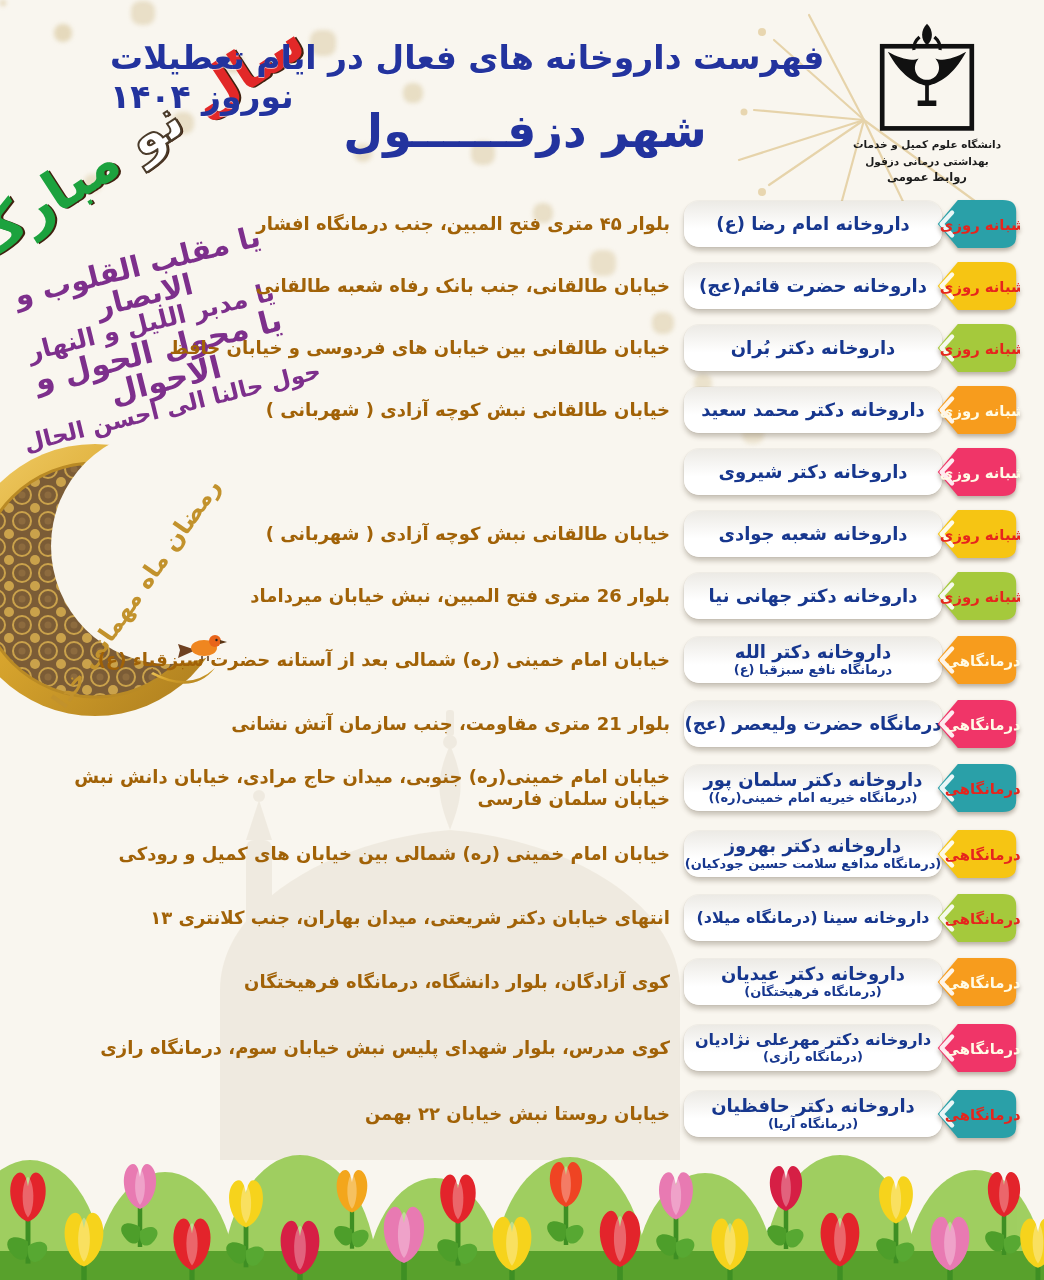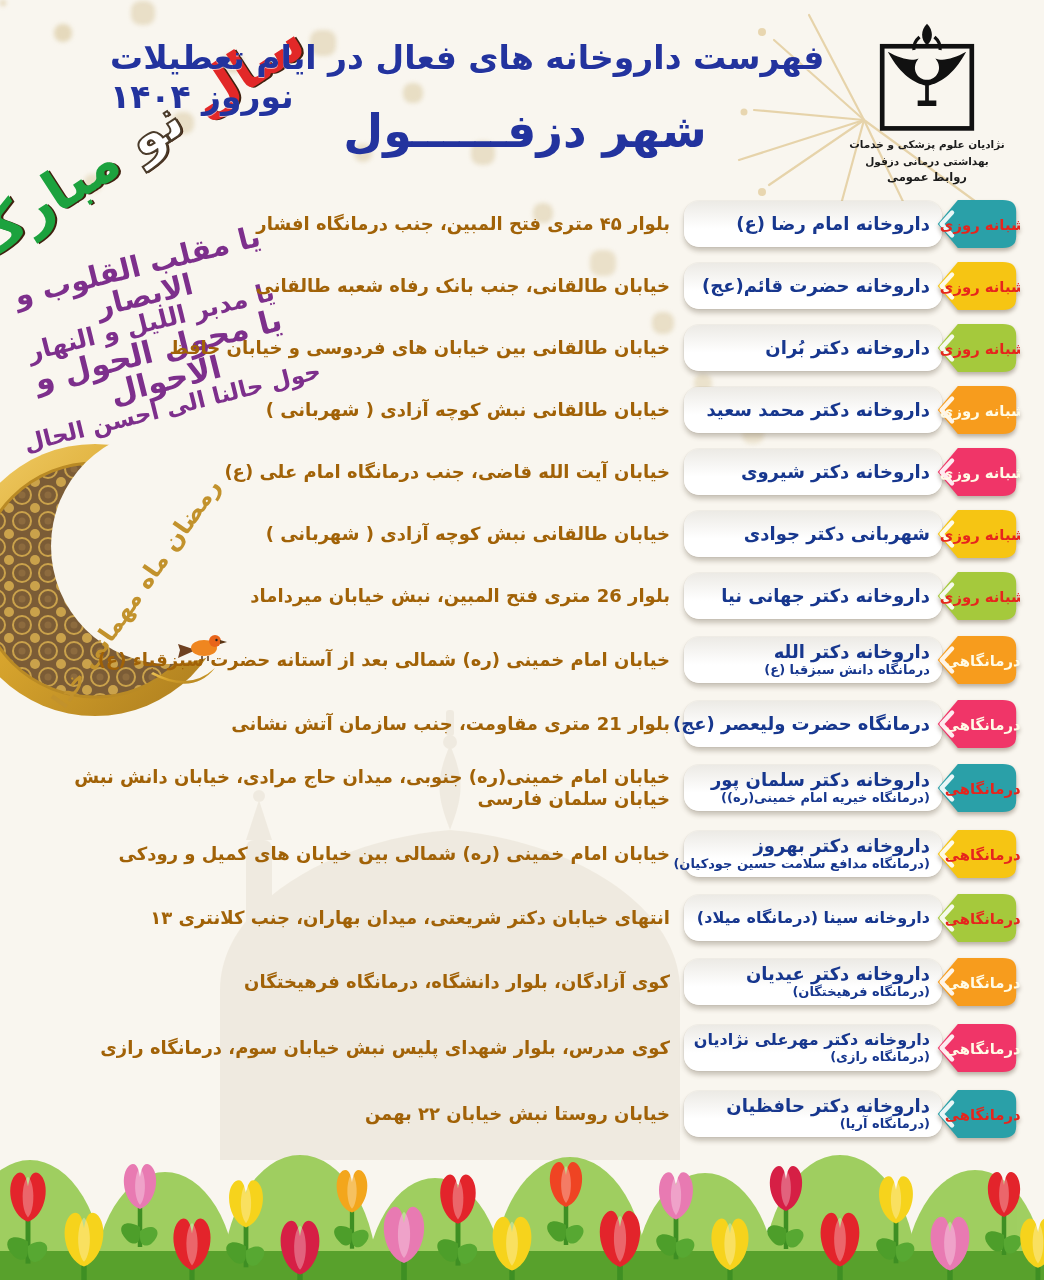--- a/index.html
+++ b/index.html
@@ -41,21 +41,21 @@
   
   .list{position:absolute;top:193px;left:20px;right:24px;z-index:3;}
   .row{display:flex;direction:rtl;align-items:center;height:62px;}
   .row.double{height:66px;}
   .badge{width:88px;height:56px;flex:none;z-index:2;filter:drop-shadow(0 3px 2px rgba(70,50,25,.35));}
   .badge-chevron{fill:none;stroke:rgba(255,255,255,.9);stroke-width:4.5;stroke-linecap:round;stroke-linejoin:round;}
   .badge-text{font-size:15.5px;font-weight:700;text-anchor:middle;font-family:"DejaVu Sans",sans-serif;}
   .pill{flex:none;width:258px;min-height:46px;margin-right:-10px;
         background:linear-gradient(180deg,#eceae5 0%,#ffffff 60%);
         border-radius:15px;box-shadow:0 4px 5px rgba(90,75,55,.3),0 0 0 1px rgba(0,0,0,.03);
-        display:flex;flex-direction:column;align-items:flex-start;justify-content:center;
+        display:flex;flex-direction:column;align-items:center;justify-content:center;
         padding:3px 12px;z-index:1;box-sizing:border-box;}
   .name{font-size:18px;color:#17378e;text-align:center;line-height:1.15;white-space:nowrap;}
   .sub{font-size:13px;color:#17378e;text-align:center;line-height:1.25;white-space:nowrap;}
   .addr{flex:1;padding:0 14px 0 2px;font-size:18px;color:#a16207;text-align:right;
         line-height:1.2;direction:rtl;}
 </style>
 </head>
 <body>
 
 <div class="page">
@@ -88,21 +88,21 @@
 
   <div class="logo">
     <svg width="112" height="112" viewBox="0 0 120 120">
       <rect x="12" y="26" width="96" height="88" fill="none" stroke="#111" stroke-width="5"></rect>
       <path d="M60,2 C53,9 53,19 60,25 C67,19 67,9 60,2 Z" fill="#111"></path>
       <path d="M52,16 Q45,22 46,30 M68,16 Q75,22 74,30" stroke="#111" stroke-width="3.5" fill="none"></path>
       <path d="M18,32 C32,58 48,66 58,68 L58,84 L50,84 L50,90 L70,90 L70,84 L62,84 L62,68
                C72,66 88,58 102,32 C88,40 76,42 69,39 C78,50 70,62 60,62 C50,62 42,50 51,39
                C44,42 32,40 18,32 Z" fill="#111"></path>
     </svg>
-    <div class="logo-caption">نژادیان علوم پزشکی و خدمات بهداشتی درمانی دزفول</div>
+    <div class="logo-caption">دانشگاه علوم کمیل و خدمات بهداشتی درمانی دزفول</div>
     <div class="logo-caption2">روابط عمومی</div>
   </div>
 
   <div class="greeting">
     <span class="w-sal">سال</span>
     <span class="w-no">نو</span>
     <span class="w-mobarak">مبارک</span>
   </div>
 
   <div class="prayer">
@@ -219,31 +219,30 @@
     <div class="row">
       <svg class="badge" viewBox="0 0 92 58">
         <path class="badge-shape" d="M6,29 L27,4 H74 Q88,4 88,16 V42 Q88,54 74,54 H27 Z" fill="#f03568"></path>
         <path class="badge-chevron" d="M21,17 L10,29 L21,41"></path>
         <text class="badge-text" x="53" y="35" fill="#fffbe6">شبانه روزی</text>
       </svg>
       <div class="pill">
         <div class="name">داروخانه دکتر شیروی</div>
 
       </div>
-      <div class="addr">خیابان آیت الله قاضی، جنب درمانگاه امام علی (ع)</div>
     </div>
 
     <div class="row">
       <svg class="badge" viewBox="0 0 92 58">
         <path class="badge-shape" d="M6,29 L27,4 H74 Q88,4 88,16 V42 Q88,54 74,54 H27 Z" fill="#f6c513"></path>
         <path class="badge-chevron" d="M21,17 L10,29 L21,41"></path>
         <text class="badge-text" x="53" y="35" fill="#e6251d">شبانه روزی</text>
       </svg>
       <div class="pill">
-        <div class="name">شهربانی دکتر جوادی</div>
+        <div class="name">داروخانه شعبه جوادی</div>
 
       </div>
       <div class="addr">خیابان طالقانی نبش کوچه آزادی ( شهربانی )</div>
     </div>
 
     <div class="row">
       <svg class="badge" viewBox="0 0 92 58">
         <path class="badge-shape" d="M6,29 L27,4 H74 Q88,4 88,16 V42 Q88,54 74,54 H27 Z" fill="#a5c93c"></path>
         <path class="badge-chevron" d="M21,17 L10,29 L21,41"></path>
         <text class="badge-text" x="53" y="35" fill="#e6251d">شبانه روزی</text>
@@ -256,21 +255,21 @@
     </div>
 
     <div class="row double">
       <svg class="badge" viewBox="0 0 92 58">
         <path class="badge-shape" d="M6,29 L27,4 H74 Q88,4 88,16 V42 Q88,54 74,54 H27 Z" fill="#f79c1d"></path>
         <path class="badge-chevron" d="M21,17 L10,29 L21,41"></path>
         <text class="badge-text" x="53" y="35" fill="#fffbe6">درمانگاهی</text>
       </svg>
       <div class="pill">
         <div class="name">داروخانه دکتر الله</div>
-        <div class="sub">درمانگاه دانش سبزقبا (ع)</div>
+        <div class="sub">درمانگاه نافع سبزقبا (ع)</div>
       </div>
       <div class="addr">خیابان امام خمینی (ره) شمالی بعد از آستانه حضرت سبزقباء (ع)</div>
     </div>
 
     <div class="row">
       <svg class="badge" viewBox="0 0 92 58">
         <path class="badge-shape" d="M6,29 L27,4 H74 Q88,4 88,16 V42 Q88,54 74,54 H27 Z" fill="#f03568"></path>
         <path class="badge-chevron" d="M21,17 L10,29 L21,41"></path>
         <text class="badge-text" x="53" y="35" fill="#fffbe6">درمانگاهی</text>
       </svg>

